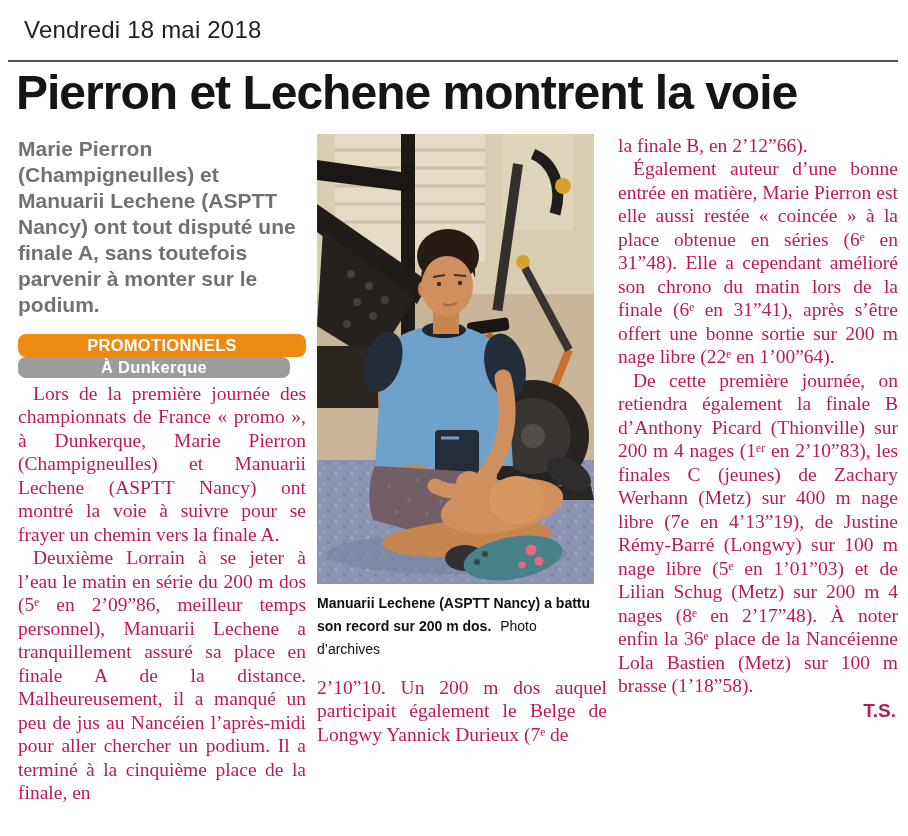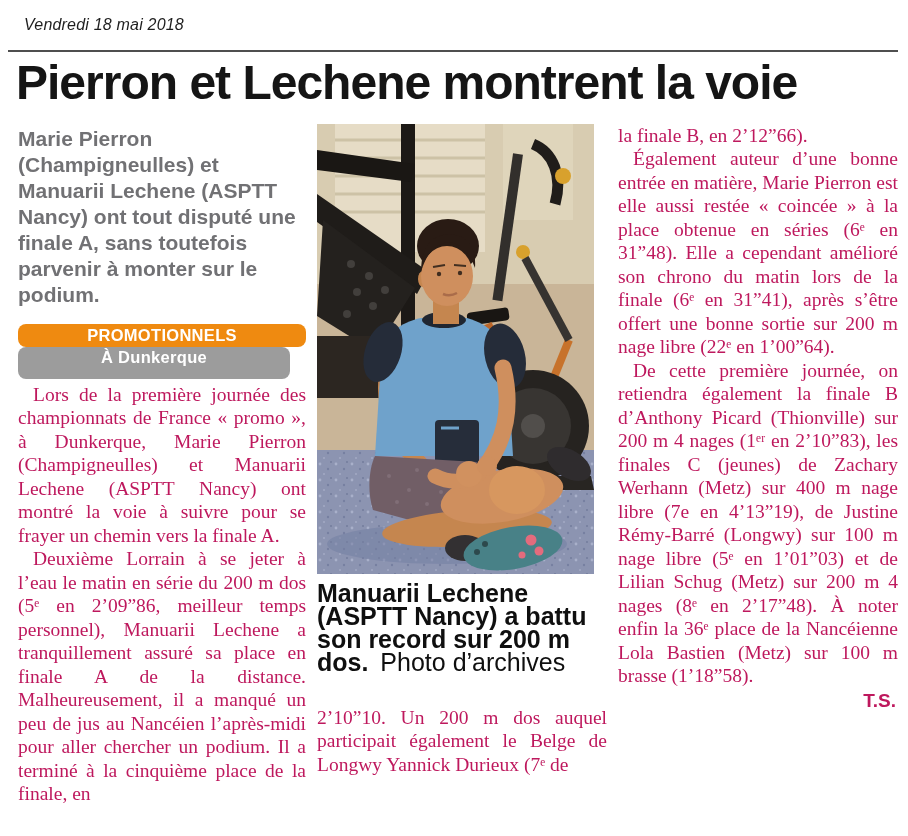--- a/index.html
+++ b/index.html
@@ -6,21 +6,21 @@
   html,body { margin:0; padding:0; background:#ffffff; }
   body {
     width:908px; height:836px; overflow:hidden;
     font-family:"Liberation Sans","DejaVu Sans",sans-serif;
     color:#161616;
   }
   .page { position:relative; width:908px; height:836px; padding:10px 10px 0 8px; }
 
   
   .date {
-    font-style:italic; font-size:16px; color:#1e1e1e;
+    font-size:24px; color:#1e1e1e;
     padding:6px 0 0 16px; letter-spacing:.2px;
   }
   .rule { border:none; border-top:2px solid #4f4f4f; margin:16px 0 0 0; }
 
   
   .kicker { margin:36px 0 0 10px; display:flex; align-items:baseline; }
   .kicker .section {
     color:#ed8b26; font-weight:bold; font-size:25px; letter-spacing:.5px;
   }
   .kicker .arrow { color:#ed8b26; font-weight:bold; font-size:20px; margin-left:8px; }
@@ -44,38 +44,38 @@
   .lead {
     font-weight:bold; font-size:21px; line-height:26px;
     color:#717174; margin:2px 0 16px 0;
   }
 
   .badge {
     text-align:center; color:#ffffff; font-weight:bold;
     font-size:16.5px; letter-spacing:.3px;border-radius:8px;
   }
   .badge-orange { background:#ef8a10; height:23px; line-height:23px; }
-  .badge-gray   { background:#9c9c9c; height:32px; line-height:21px; width:272px; }
+  .badge-gray   { background:#9c9c9c; height:21px; line-height:21px; width:272px; }
 
   .body {
     font-family:"Liberation Serif","DejaVu Serif",serif;
     font-size:19.5px; line-height:23.5px; text-align:justify;
     color:#be185d; margin:0;
   }
   .indent { text-indent:15px; }
   .after-badges { margin-top:4px; }
 
   figure.photo { margin:0; width:277px; height:450px; overflow:hidden; }
   figcaption.caption {
     margin-top:8px; width:286px;
-    font-size:25px; line-height:23px; color:#0f0f0f;
+    font-size:14px; line-height:23px; color:#0f0f0f;
   }
   .cap-bold { font-weight:bold; }
   .cap-normal { font-weight:normal; margin-left:5px; }
-  .mid-text { margin-top:32px; }
+  .mid-text { margin-top:15px; }
 
   .signature {
     text-align:right; font-weight:bold; font-size:19px;
     color:#be185d; margin-top:2px; padding-right:2px;
     font-family:"Liberation Sans","DejaVu Sans",sans-serif;
   }
 </style>
 </head>
 <body>
 

